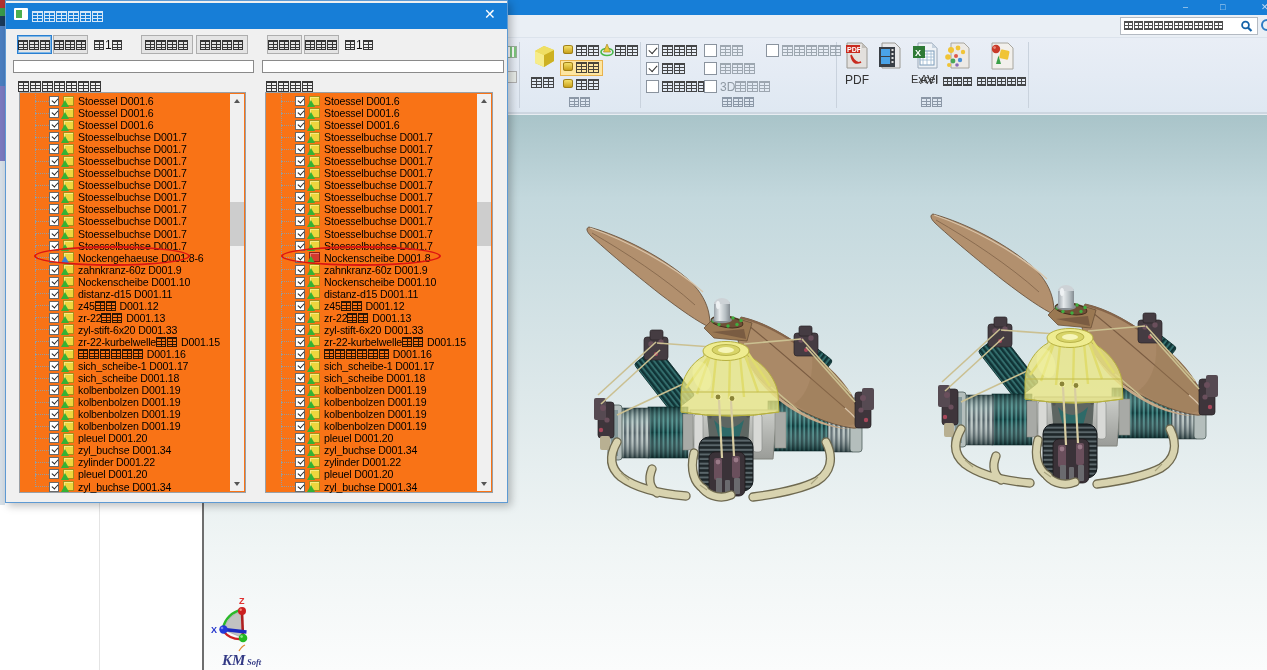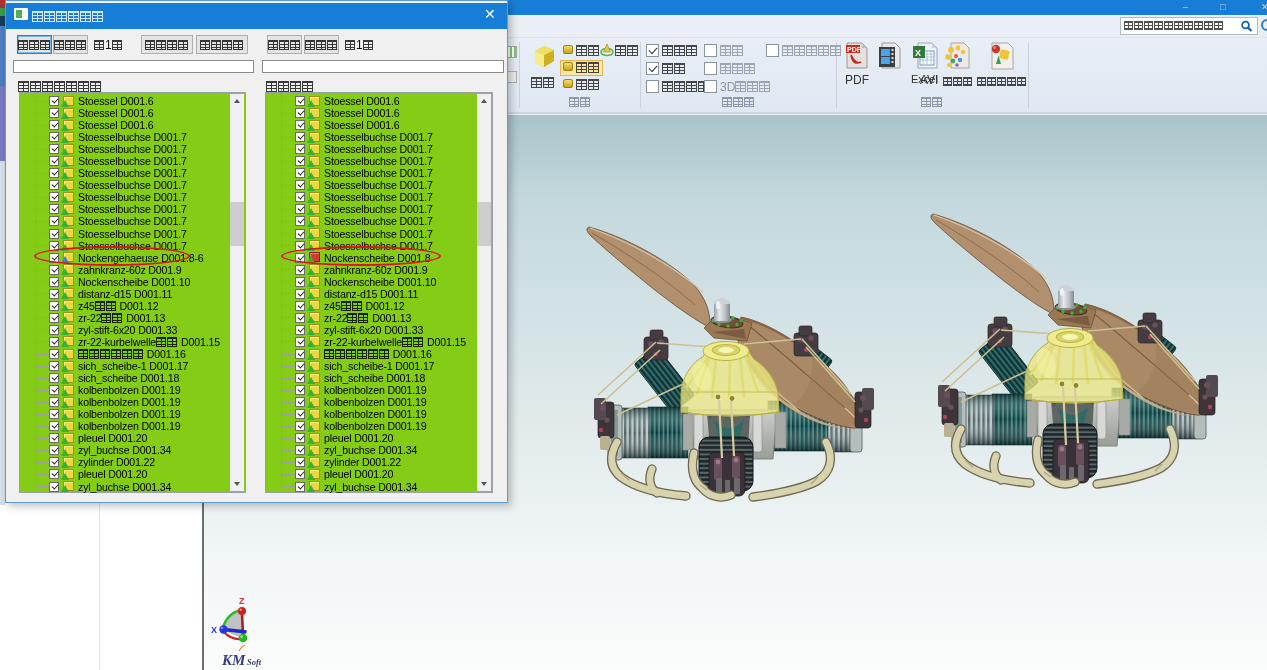--- a/index.html
+++ b/index.html
@@ -25,21 +25,21 @@
 border:1px solid #5e9ad3;box-shadow:3px 3px 8px rgba(0,0,0,.25);font-size:12px}
 #dtitle{position:absolute;left:0;top:2px;width:501px;height:26px;background:#177ed7}
 #dtitle .dico{position:absolute;left:8px;top:5px;width:14px;height:12px;background:#fff;border-radius:1px}
 #dtitle .dico i{position:absolute;left:2px;top:2px;width:6px;height:8px;background:#4caf50}
 #dtitle .x{position:absolute;left:478px;top:3px;color:#fff;font-size:14px}
 .btn{position:absolute;height:19px;background:#e4e4e4;border:1px solid #aeaeae;color:#111;
 display:flex;align-items:center;justify-content:center}
 .btn.def{border:1px solid #2a7fd0;box-shadow:inset 0 0 0 1px #7db7e8}
 .inp{position:absolute;height:13px;background:#fff;border:1px solid #8a8a8a}
 .lab{position:absolute;color:#111}
-.lb{position:absolute;background:#84cc16;border:1px solid #9aa0a6}
+.lb{position:absolute;background:#f97316;border:1px solid #9aa0a6}
 .treewrap{position:absolute;left:1px;top:2px}
 .trow{position:relative;height:12.05px;display:flex;align-items:center;font-size:10.6px;letter-spacing:-.15px;color:#000;white-space:nowrap}
 .conn{width:14px;margin-left:14px;height:0;border-top:1px dotted #9a9a9a}
 .trow::before{content:"";position:absolute;left:14px;top:-6px;height:12px;width:0;border-left:1px dotted #9a9a9a}
 .cb{width:10px;height:10px;background:#fff;border:1px solid #6a6a6a;position:relative;flex:none}
 .cb::after{content:"";position:absolute;left:1.5px;top:1px;width:5px;height:3px;border-left:1.4px solid #222;border-bottom:1.4px solid #222;transform:rotate(-48deg)}
 .ico{width:13px;height:11px;margin:0 2px 0 2px;position:relative;flex:none}
 .ico::before{content:"";position:absolute;left:2px;top:0;width:9px;height:8px;background:#eed63e;border:1px solid #a3901c;box-shadow:inset 1px 1px 0 #f8eb80}
 .ico::after{content:"";position:absolute;left:0;bottom:0;width:0;height:0;border-left:4px solid transparent;border-right:4px solid transparent;border-bottom:7px solid #35b235}
 .ico.red::before{background:#d43a2e;border-color:#8c1f16;box-shadow:inset 1px 1px 0 #eb7a70}

